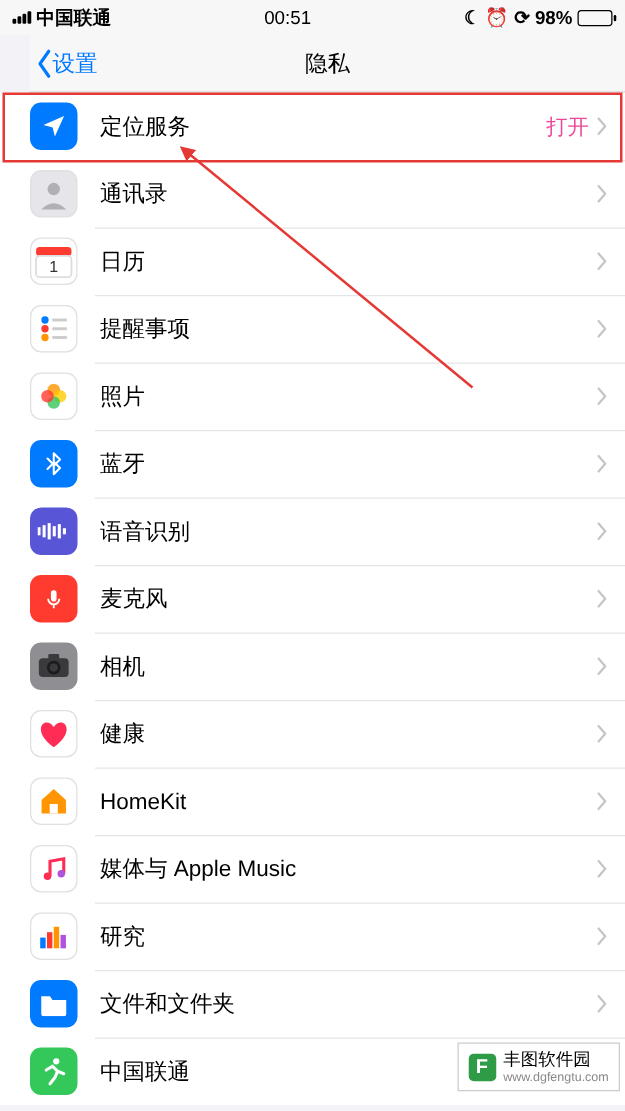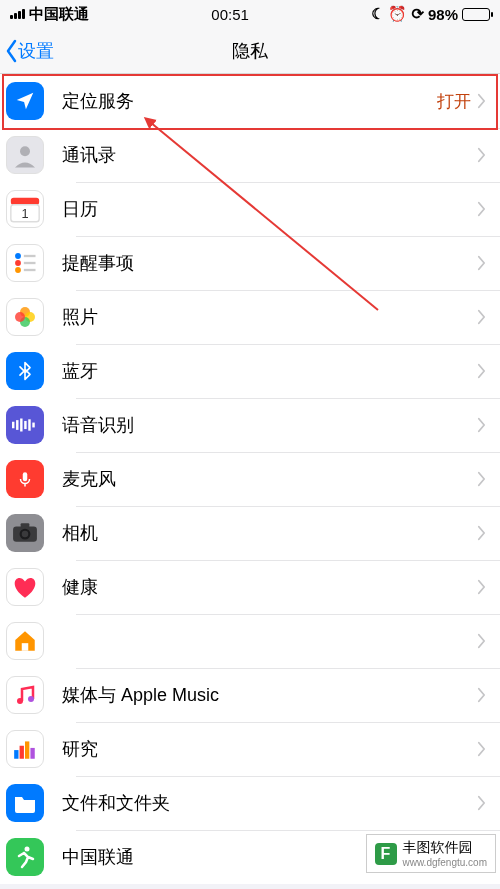--- a/index.html
+++ b/index.html
@@ -6,30 +6,30 @@
   body { width: 500px; height: 889px; background: #f2f2f7; overflow: hidden; position: relative; }
   .status-bar { height: 28px; display: flex; align-items: center; justify-content: space-between; padding: 0 10px; background: #f7f7f8; font-size: 15px; font-weight: 600; }
   .status-left, .status-right { display: flex; align-items: center; gap: 4px; }
   .status-center { font-size: 15px; font-weight: 400; }
   .signal-bars { display: inline-flex; align-items: flex-end; gap: 1px; }
   .signal-bars span { width: 3px; background: #000; border-radius: 1px; }
   .signal-bars span:nth-child(1){height:4px}.signal-bars span:nth-child(2){height:6px}.signal-bars span:nth-child(3){height:8px}.signal-bars span:nth-child(4){height:10px}
   .battery { width: 28px; height: 13px; border: 1.5px solid #000; border-radius: 3px; position: relative; }
   .battery::after { content:""; position:absolute; right:-4px; top:3px; width:2px; height:5px; background:#000; border-radius:1px;}
   .battery-fill { background:#000; height:100%; width:98%; border-radius:1px; }
-  .nav { height: 46px; background:#f7f7f8; display:flex; align-items:center; position:relative; border-bottom:1px solid #d8d8d8;}
+  .nav { height: 46px; background:#f7f7f8; display:flex; align-items:center; position:relative; border-bottom:1px solid #d8d8d8;margin-left:24px;}
   .nav-back { position:absolute; left:4px; display:flex; align-items:center; color:#007aff; font-size:18px; }
   .nav-back svg { width:14px; height:24px; }
   .nav-title { margin:0 auto; font-size:18px; font-weight:400; }
   .list { background:#fff; }
-  .row { display:flex; align-items:center; height:54px; padding-left:6px; position:relative; cursor:pointer;justify-content:space-between; }
+  .row { display:flex; align-items:center; height:54px; padding-left:24px; position:relative; cursor:pointer; }
   .row + .row::before { content:""; position:absolute; left:76px; right:0; top:0; height:1px; background:#e5e5e7; }
   .icon-box { width:38px; height:38px; border-radius:9px; margin-right:18px; display:flex; align-items:center; justify-content:center; flex-shrink:0; }
   .row-label { font-size:18px; flex:1; color:#000; }
-  .row-status { font-size:17px; color:#c2410c; margin-right:6px; }
+  .row-status { font-size:17px; color:#ec4899; margin-right:6px; }
   .chev { margin-right:14px; color:#c5c5c7; }
   .chev svg{ width:9px; height:16px; display:block; }
   .highlight-box { position:absolute; border:2px solid #e53935; pointer-events:none; }
   .arrow-line { position:absolute; pointer-events:none; }
   .footer-text { font-size:13px; color:#8e8e93; padding:8px 18px; background:#f2f2f7;}
   .watermark { position:absolute; right:4px; bottom:16px; background:#fff; border:1px solid #ccc; padding:4px 8px; display:flex; align-items:center; gap:6px; font-size:14px; }
   .wm-logo { width:22px; height:22px; background:#2e9b47; border-radius:4px; display:flex; align-items:center; justify-content:center; color:#fff; font-weight:700; font-size:16px;}
   .wm-sub { font-size:10px; color:#888; }
 </style>
 </head>
@@ -226,20 +226,21 @@
         </svg>
       </div>
   </div>
     <div class="row">
     <div class="icon-box" style="background:#ffffff;border:1px solid #e0e0e0;">
         <svg width="26" height="26" viewBox="0 0 24 24">
           <path d="M12 3 L21 11 V21 H3 V11 Z" fill="#ff9500"></path>
           <rect x="9" y="14" width="6" height="7" fill="#fff"></rect>
         </svg>
       </div>
+    <div class="row-label">HomeKit</div>
 
     <div class="chev">
         <svg viewBox="0 0 10 18">
           <path d="M2 2 L8 9 L2 16" stroke="#c5c5c7" stroke-width="2" fill="none" stroke-linecap="round" stroke-linejoin="round"></path>
         </svg>
       </div>
   </div>
     <div class="row">
     <div class="icon-box" style="background:#ffffff;border:1px solid #e0e0e0;">
         <svg width="24" height="26" viewBox="0 0 24 24">

